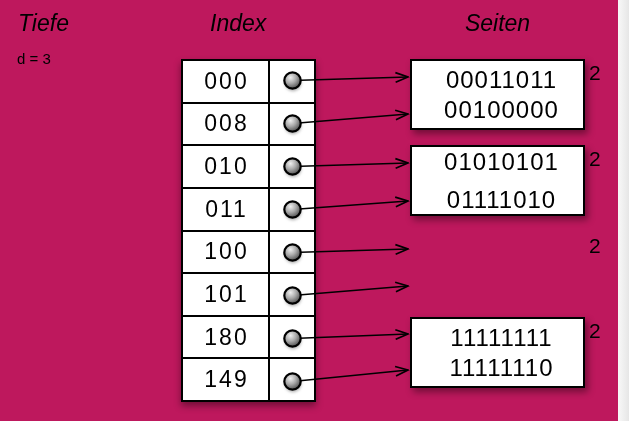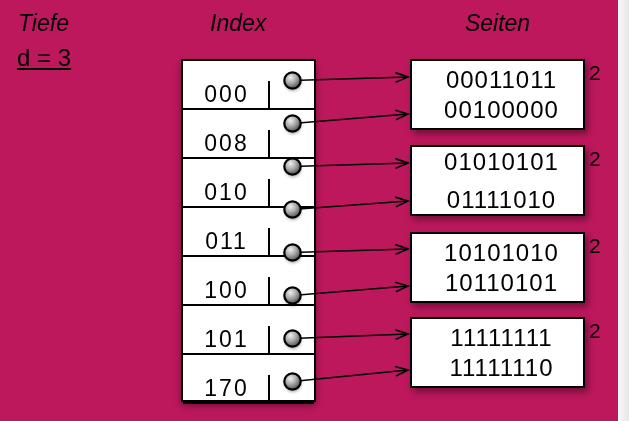--- a/index.html
+++ b/index.html
@@ -4,32 +4,32 @@
 <style>
   html,body{margin:0;padding:0;background:#ffffff;}
   .canvas{
     position:relative;width:629px;height:421px;background:#be185d;overflow:hidden;
     font-family:"Liberation Sans", sans-serif;color:#000;
   }
   .hdr{position:absolute;top:10px;font-style:italic;font-size:23px;white-space:nowrap;}
   #hdr-tiefe{left:18px;}
   #hdr-index{left:210px;}
   #hdr-seiten{left:410px;width:175px;text-align:center;}
-  #depth-value{position:absolute;left:17px;top:44px;font-size:24px;white-space:nowrap;text-decoration:underline;}
+  #depth-value{position:absolute;left:17px;top:50px;font-size:15px;white-space:nowrap;}
 
   .idx-table{
     position:absolute;left:181px;top:59px;width:135px;height:343px;box-sizing:border-box;
     border:2.5px solid #000;background:#fff;display:flex;flex-direction:column;
     box-shadow:0 4px 7px rgba(0,0,0,0.40);
   }
   .idx-row{flex:1;display:flex;border-bottom:2px solid #000;}
   .idx-row:last-child{border-bottom:none;}
   .idx-label{
     width:87px;border-right:2px solid #000;display:flex;align-items:center;justify-content:center;
-    font-size:23px;letter-spacing:2px;padding-left:2px;box-sizing:border-box;margin-top:20px;
+    font-size:23px;letter-spacing:2px;padding-left:2px;box-sizing:border-box;
   }
   .idx-ptr{flex:1;}
 
   .page-box{
     position:absolute;left:410px;width:175px;height:71px;box-sizing:border-box;
     border:2.5px solid #000;background:#fff;
     box-shadow:3px 4px 7px rgba(0,0,0,0.40);
     display:flex;flex-direction:column;align-items:center;justify-content:center;
     font-size:24px;letter-spacing:1px;line-height:30px;padding-left:8px;
   }
@@ -73,40 +73,36 @@
     </div>
     <div class="idx-row">
       <div class="idx-label">100</div>
       <div class="idx-ptr"></div>
     </div>
     <div class="idx-row">
       <div class="idx-label">101</div>
       <div class="idx-ptr"></div>
     </div>
     <div class="idx-row">
-      <div class="idx-label">170</div>
+      <div class="idx-label">180</div>
       <div class="idx-ptr"></div>
     </div>
     <div class="idx-row">
       <div class="idx-label">149</div>
       <div class="idx-ptr"></div>
     </div>
   </div>
 
   <div class="page-box" id="page-1">
     <div>00011011</div>
     <div>00100000</div>
   </div>
   <div class="page-box" id="page-2">
     <div>01010101</div>
     <div>01111010</div>
-  </div>
-  <div class="page-box" id="page-3">
-    <div>10101010</div>
-    <div>10110101</div>
   </div>
   <div class="page-box" id="page-4">
     <div>11111111</div>
     <div>11111110</div>
   </div>
 
   <div class="depth-sup" id="sup-1">2</div>
   <div class="depth-sup" id="sup-2">2</div>
   <div class="depth-sup" id="sup-3">2</div>
   <div class="depth-sup" id="sup-4">2</div>

